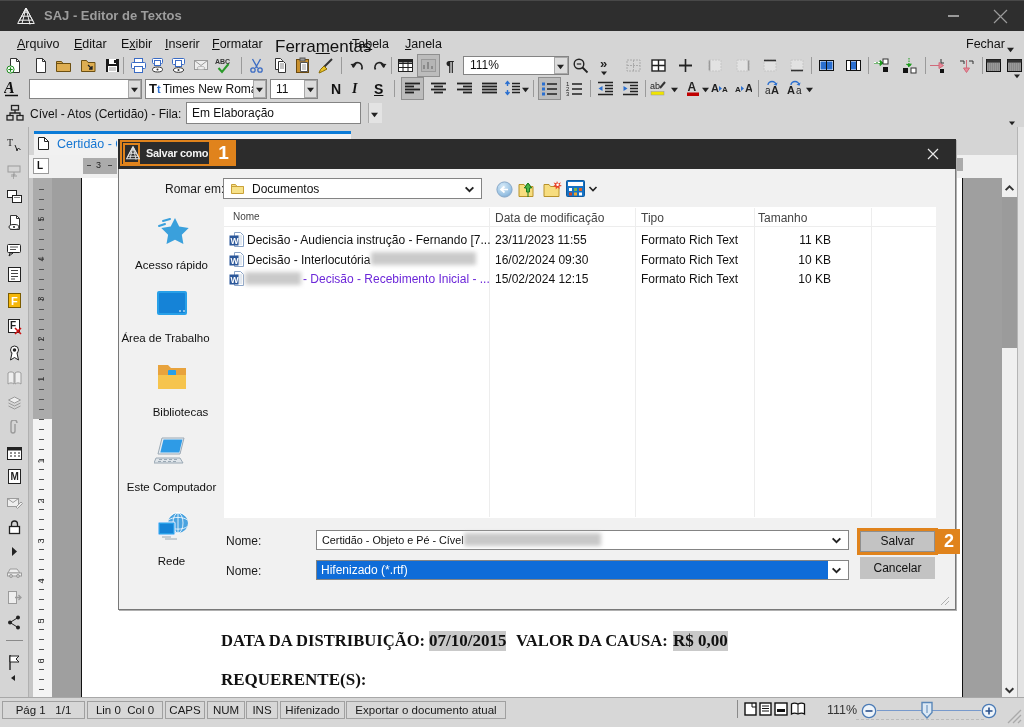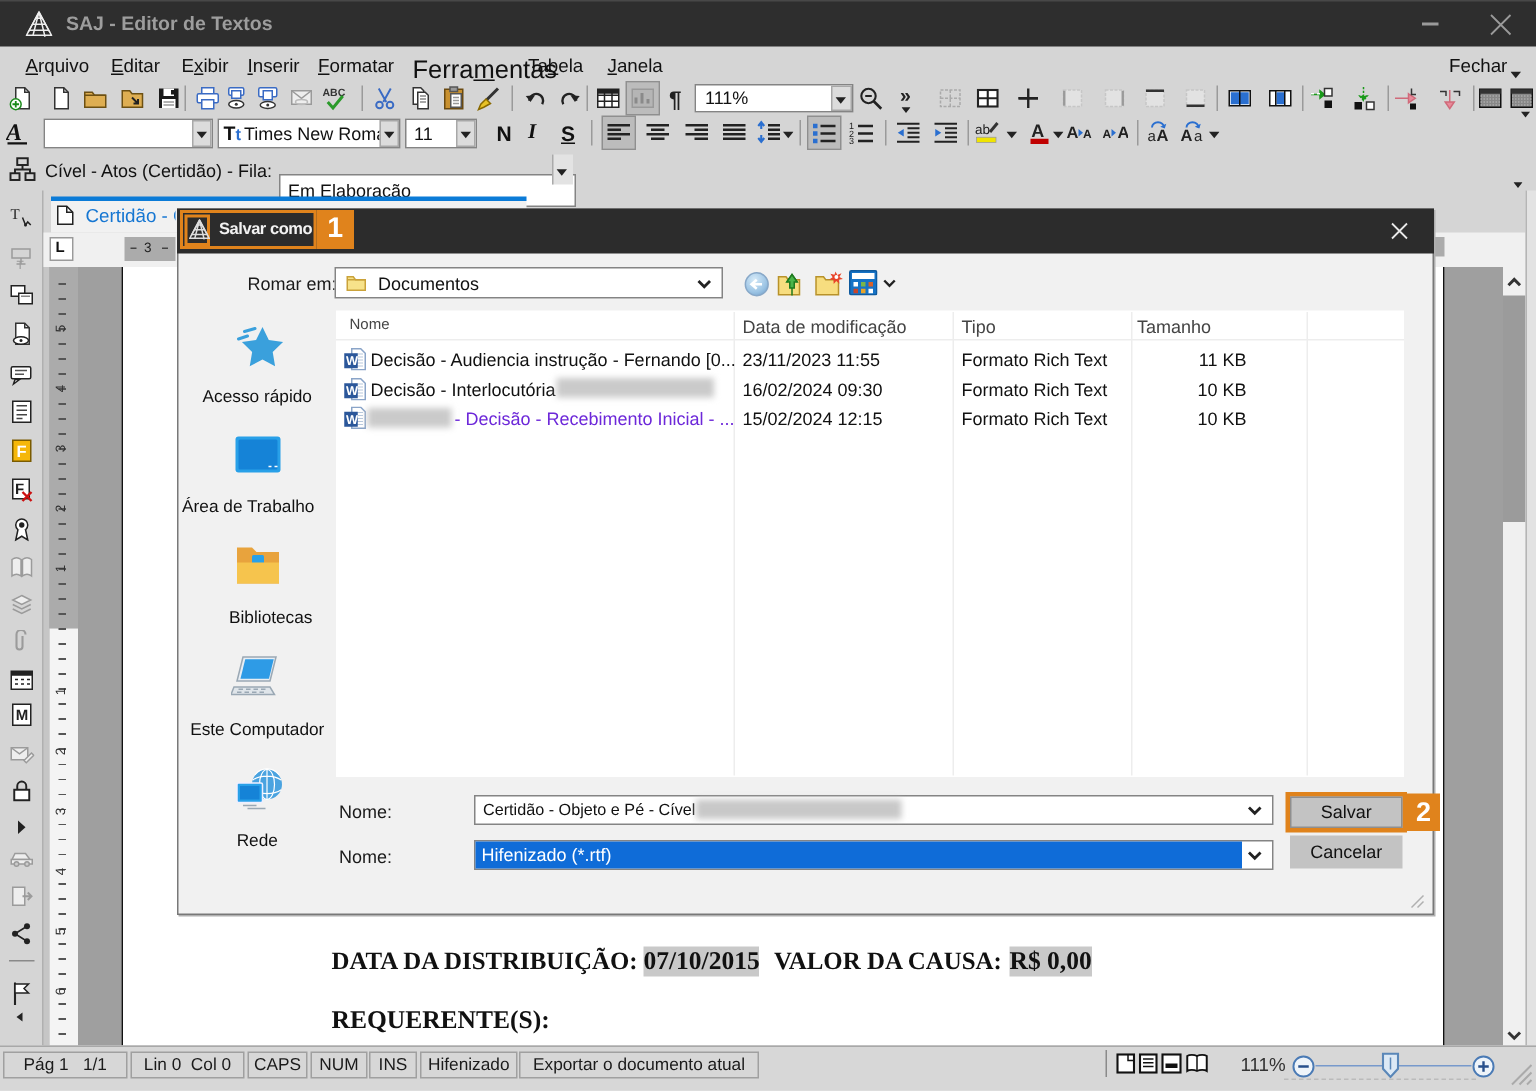--- a/index.html
+++ b/index.html
@@ -359,21 +359,21 @@
   </svg>
 <svg class="ab" style="left:6px;top:104px" width="18" height="18" viewBox="0 0 18 18">
     <g fill="none" stroke="#222" stroke-width="1.3">
       <rect x="5.5" y="1.5" width="7" height="4.5"></rect>
       <rect x="1" y="11.5" width="6" height="4.5"></rect>
       <rect x="11" y="11.5" width="6" height="4.5"></rect>
       <path d="M9 6v3M4 11.5V9h10v2.5"></path>
     </g>
   </svg>
 <div class="ab" style="left:30px;top:107px;font-size:12px;color:#111">Cível - Atos (Certidão) - Fila:</div>
-<div class="cmb" style="left:186px;top:116px;width:198px;height:22px;line-height:20px;padding-left:5px">Em Elaboração</div>
+<div class="cmb" style="left:186px;top:102px;width:175px;height:22px;line-height:20px;padding-left:5px">Em Elaboração</div>
 <div class="ab" style="left:368px;top:103px;width:14px;height:20px;background:#e3e3e3;border-left:1px solid #aaa"></div>
 <svg class="ab" style="left:371px;top:111px" width="7" height="7" viewBox="0 0 8 8">
     <path d="M0 2h8L4 7z" fill="#222"></path>
   </svg>
 <div class="ab" style="left:34px;top:131px;width:317px;height:3px;background:#0b7bd7"></div>
 <div class="ab" style="left:34px;top:134px;width:317px;height:21px;background:#f1f1f1"></div>
 <svg class="ab" style="left:37px;top:136px" width="13" height="15" viewBox="0 0 13 15">
     <path d="M1.5 1.5h6l4 4v8h-10z" fill="#fff" stroke="#222"></path>
     <path d="M7.5 1.5v4h4" fill="none" stroke="#222"></path>
   </svg>
@@ -667,21 +667,21 @@
 <div class="ab" style="left:233px;top:211px;font-size:10px;color:#444">Nome</div>
 <div class="ab" style="left:495px;top:211px;font-size:12px;color:#444">Data de modificação</div>
 <div class="ab" style="left:641px;top:211px;font-size:12px;color:#444">Tipo</div>
 <div class="ab" style="left:758px;top:211px;font-size:12px;color:#444">Tamanho</div>
 <svg class="ab" style="left:229px;top:232px" width="15" height="15" viewBox="0 0 15 15">
     <path d="M5.5 0.5h6l3 3v11h-9z" fill="#fff" stroke="#8aa4c8"></path>
     <path d="M7 4h6M7 6h6M7 8h6M7 10h6M7 12h6" stroke="#b8c8dc" stroke-width="0.8"></path>
     <rect x="0.5" y="3.5" width="9" height="10" fill="#2b579a"></rect>
     <text x="1.6" y="11.5" font-size="8.5" font-weight="bold" fill="#fff" font-family="Liberation Sans">W</text>
   </svg>
-<div class="ab" style="left:247px;top:233px;font-size:12px;color:#111;white-space:nowrap">Decisão - Audiencia instrução - Fernando [0...</div>
+<div class="ab" style="left:247px;top:233px;font-size:12px;color:#111;white-space:nowrap">Decisão - Audiencia instrução - Fernando [7...</div>
 <div class="ab" style="left:495px;top:233px;font-size:12px;color:#111">23/11/2023 11:55</div>
 <div class="ab" style="left:641px;top:233px;font-size:12px;color:#111">Formato Rich Text</div>
 <div class="ab" style="left:760px;top:233px;width:71px;text-align:right;font-size:12px;color:#111">11 KB</div>
 <svg class="ab" style="left:229px;top:251.5px" width="15" height="15" viewBox="0 0 15 15">
     <path d="M5.5 0.5h6l3 3v11h-9z" fill="#fff" stroke="#8aa4c8"></path>
     <path d="M7 4h6M7 6h6M7 8h6M7 10h6M7 12h6" stroke="#b8c8dc" stroke-width="0.8"></path>
     <rect x="0.5" y="3.5" width="9" height="10" fill="#2b579a"></rect>
     <text x="1.6" y="11.5" font-size="8.5" font-weight="bold" fill="#fff" font-family="Liberation Sans">W</text>
   </svg>
 <div class="ab" style="left:247px;top:252.5px;font-size:12px;color:#111;white-space:nowrap">Decisão - Interlocutória</div>

